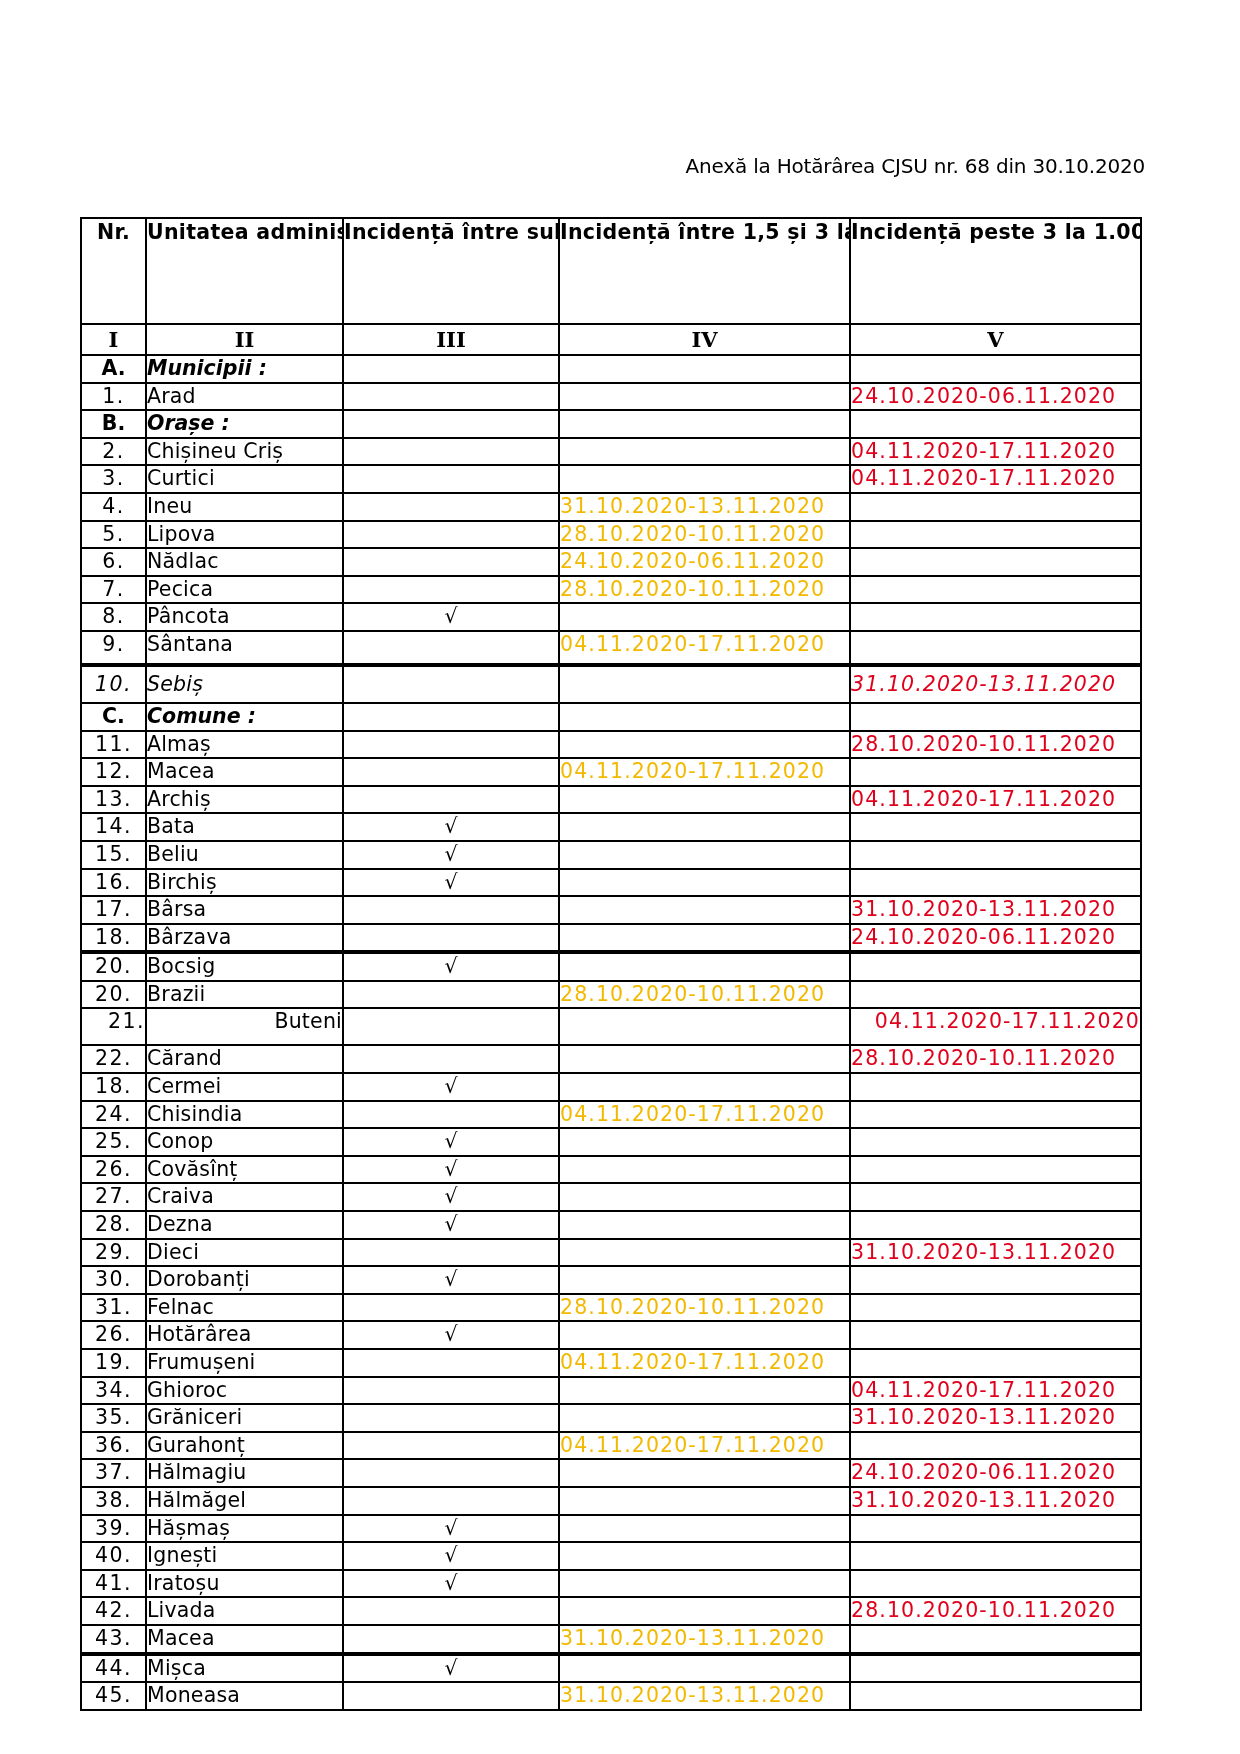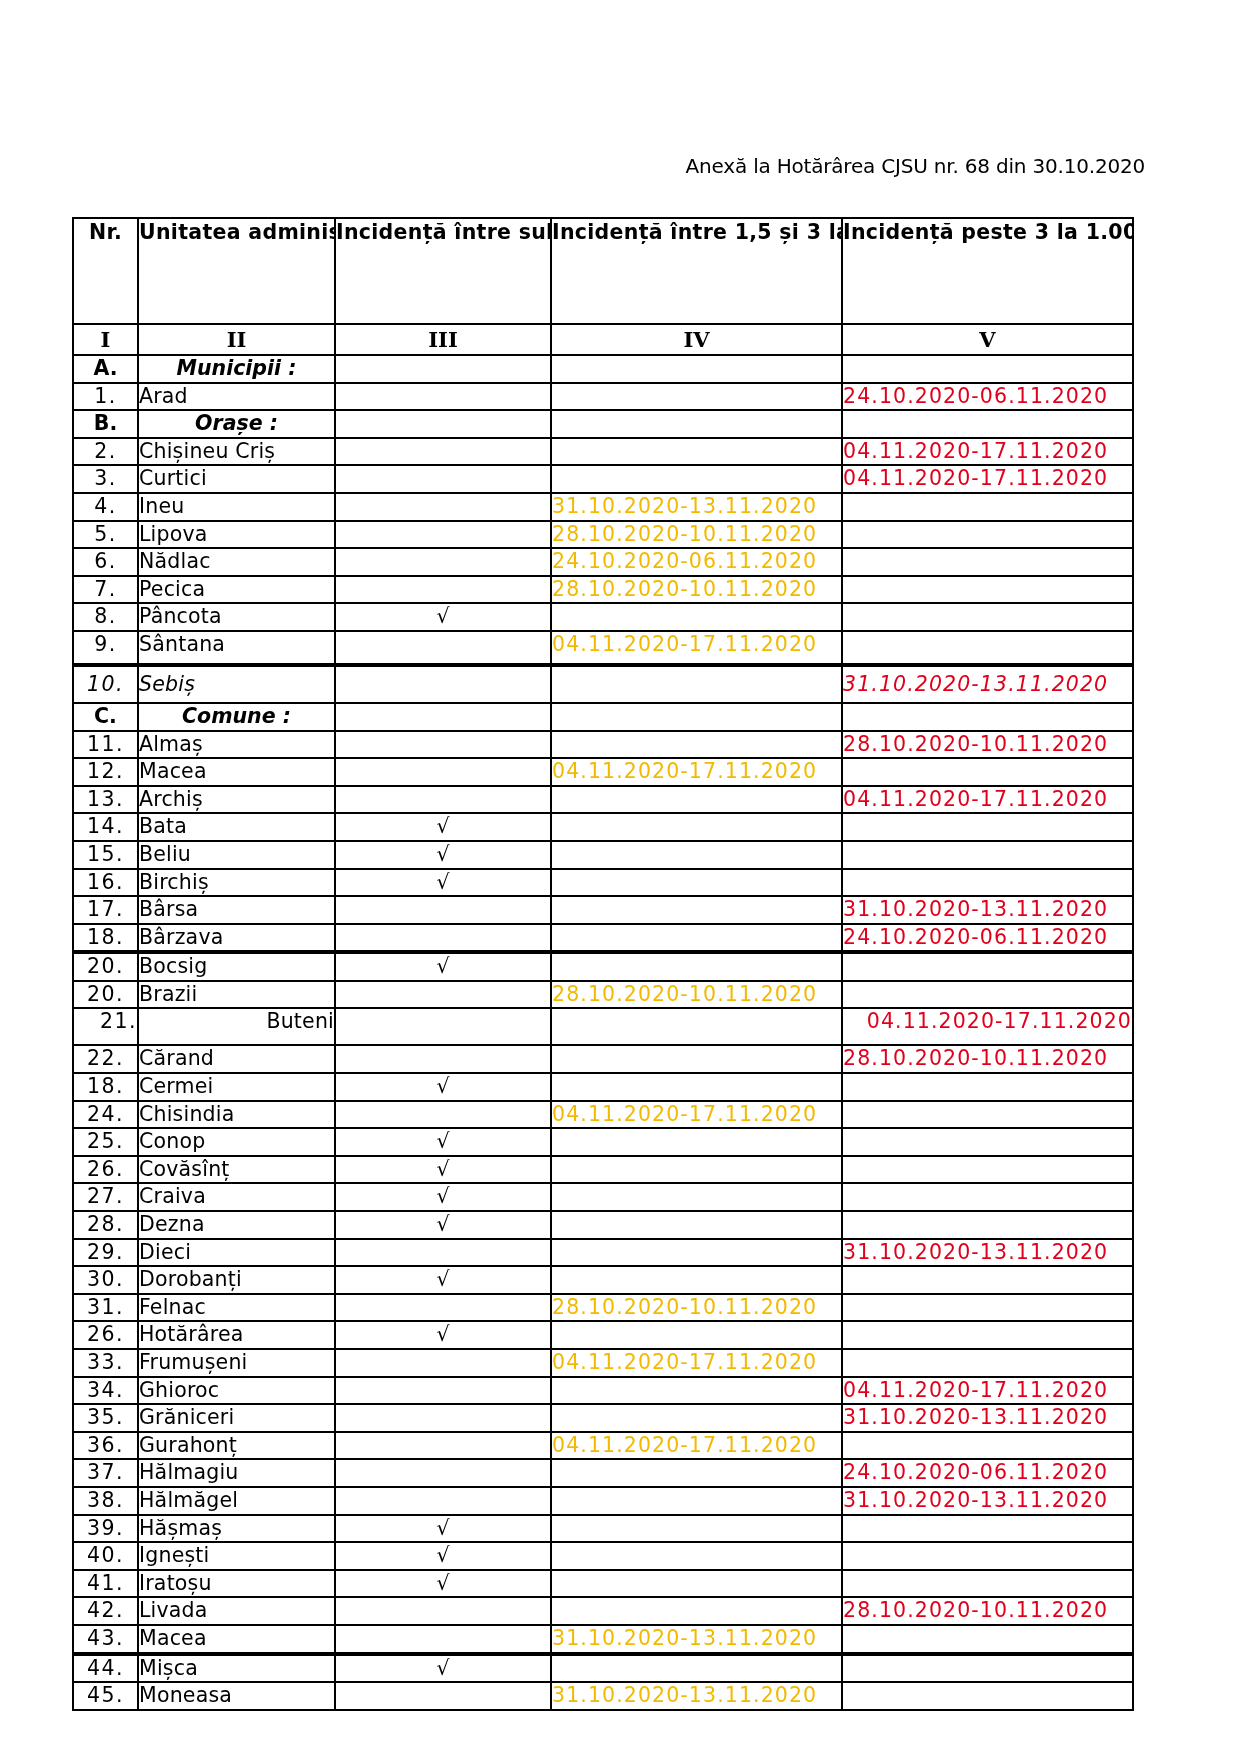--- a/index.html
+++ b/index.html
@@ -1,38 +1,38 @@
 <!DOCTYPE html>
 <html><head>
 <meta charset="utf-8">
 <style>
   html, body { margin: 0; padding: 0; background: #ffffff; }
   body { width: 1240px; height: 1754px; position: relative; overflow: hidden;
          font-family: "DejaVu Sans", "Liberation Sans", sans-serif; color: #000; }
   .doc-title { position: absolute; top: 150px; right: 95px; font-size: 20px;
                letter-spacing: -0.2px; white-space: nowrap; line-height: 32px; }
-  table.annex { position: absolute; left: 72px; top: 217px; border-collapse: collapse;
+  table.annex { position: absolute; left: 80px; top: 217px; border-collapse: collapse;
                 table-layout: fixed; width: 1060px; }
   table.annex td, table.annex th { border: 2px solid #000; padding: 0; overflow: hidden;
                                    white-space: nowrap; }
   col.c1 { width: 65px; } col.c2 { width: 197px; } col.c3 { width: 216px; }
   col.c4 { width: 291px; } col.c5 { width: 291px; }
   th.h { font-weight: bold; font-size: 20.5px; line-height: 26px; vertical-align: top;
          text-align: center; white-space: normal; height: 104px; letter-spacing: 0.3px; padding-top: 1px; }
   tr.roman th { font-family: "DejaVu Serif", "Liberation Serif", serif; font-weight: bold;
                 font-size: 21px; height: 29px; line-height: 28px; text-align: center; }
   tr.r td { height: 25.6px; font-size: 20.5px; line-height: 24px; vertical-align: top; }
   tr.r.tall9 td { height: 31px; }
   tr.r.tall td { height: 35px; vertical-align: middle; font-style: italic; }
   tr.r.tall21 td { height: 35px; vertical-align: top; text-align: right; }
   tr.thick td { border-bottom: 4px solid #000; }
   td.nr { text-align: center; letter-spacing: 1.5px; }
   td.name { padding-left: 11px; letter-spacing: 0.2px; }
   td.sec-nr { text-align: center; font-weight: bold; }
-  td.sec-name { padding-left: 11px; font-weight: bold; font-style: italic; text-align: center; }
+  td.sec-name { padding-left: 11px; font-weight: bold; font-style: italic; }
   td.chk { text-align: center; font-size: 22px; }
   td.d4 { padding-left: 12px; letter-spacing: 1.1px; color: #f2b900; }
   td.d5 { padding-left: 9px; letter-spacing: 1.1px; color: #e0001b; }
 </style>
 </head>
 <body>
 
 <div class="doc-title">Anexă la Hotărârea CJSU nr. 68 din 30.10.2020</div>
 
 <table class="annex">
@@ -299,21 +299,21 @@
         <td class="d5"></td>
       </tr>
       <tr class="r">
         <td class="nr">26.</td>
         <td class="name">Hotărârea</td>
         <td class="chk">√</td>
         <td class="d4"></td>
         <td class="d5"></td>
       </tr>
       <tr class="r">
-        <td class="nr">33.</td>
+        <td class="nr">19.</td>
         <td class="name">Frumușeni</td>
         <td class="chk"></td>
         <td class="d4">04.11.2020-17.11.2020</td>
         <td class="d5"></td>
       </tr>
       <tr class="r">
         <td class="nr">34.</td>
         <td class="name">Ghioroc</td>
         <td class="chk"></td>
         <td class="d4"></td>

